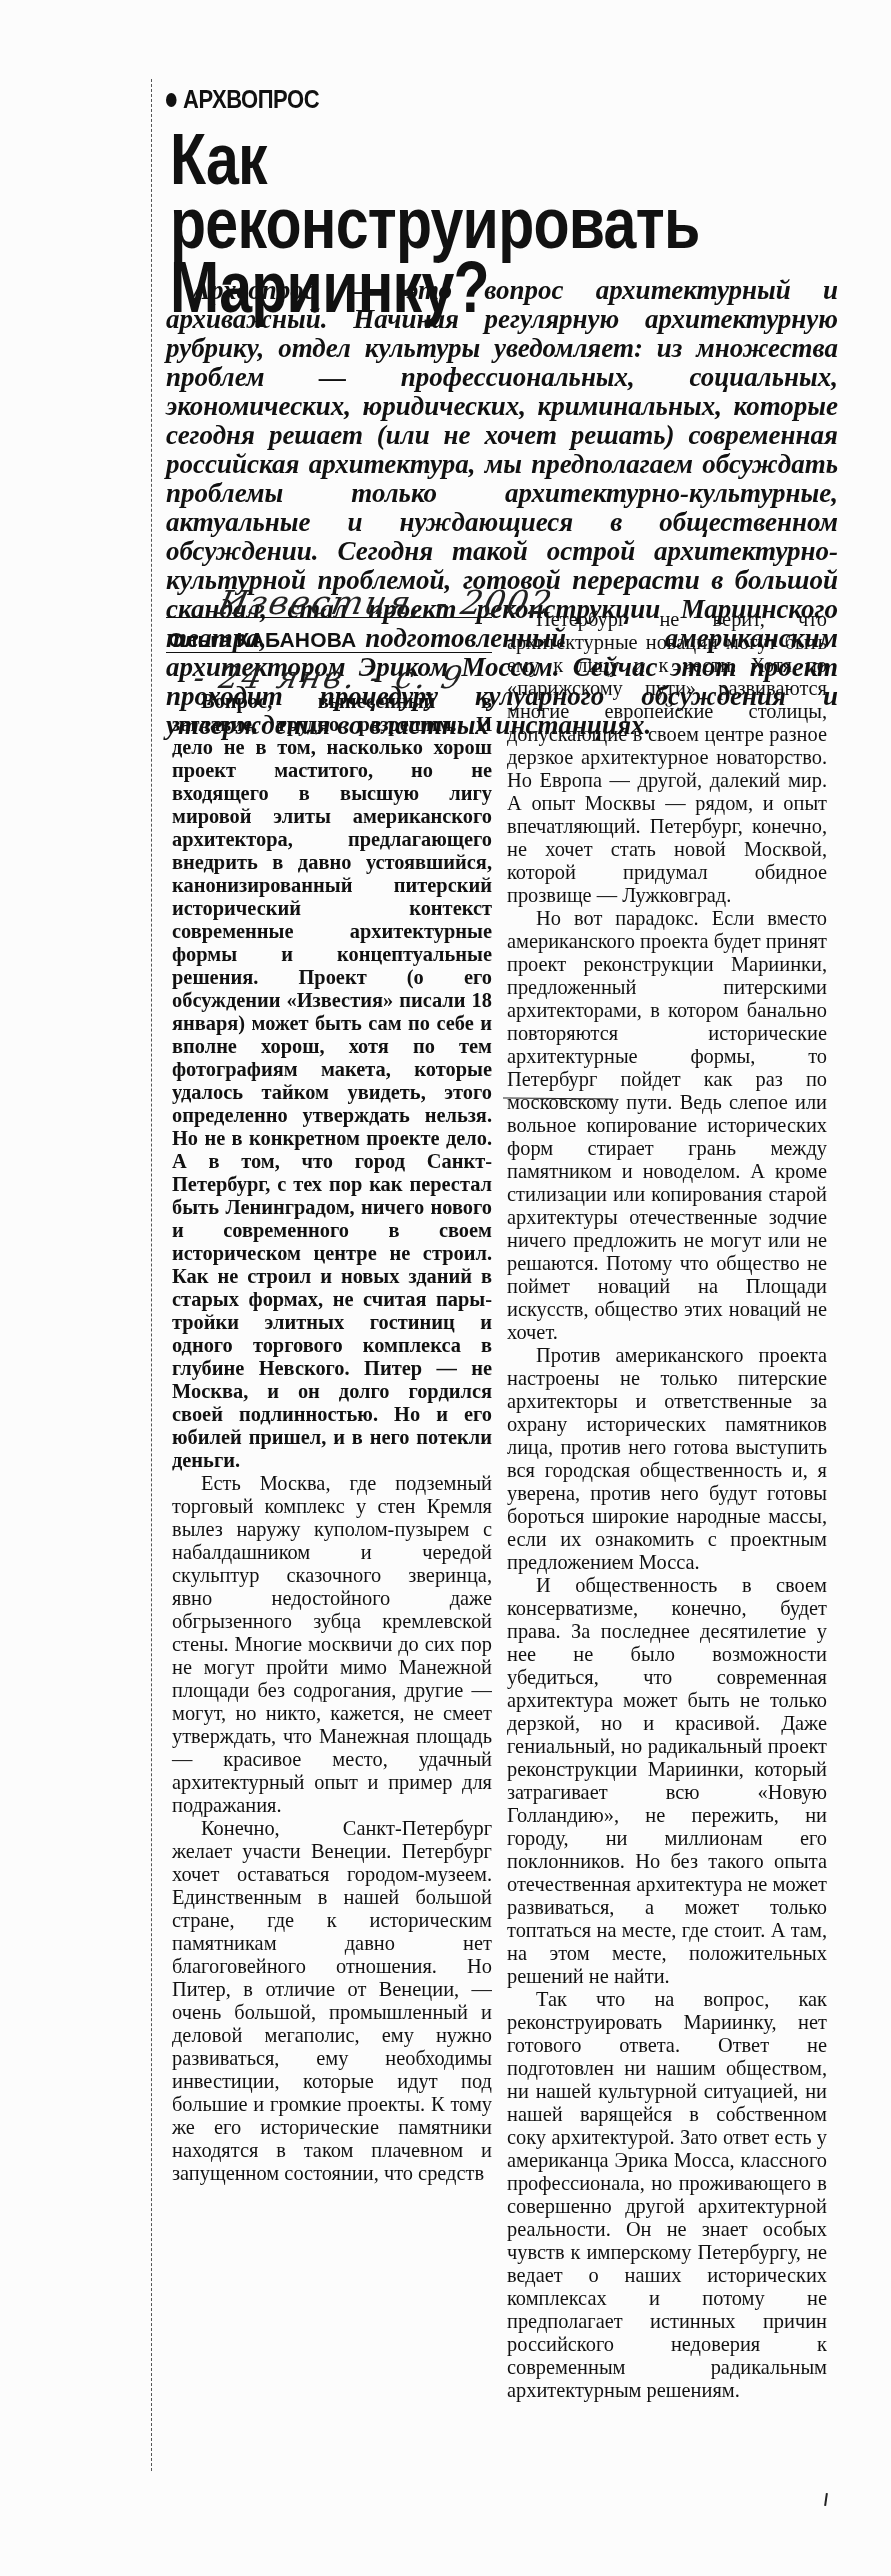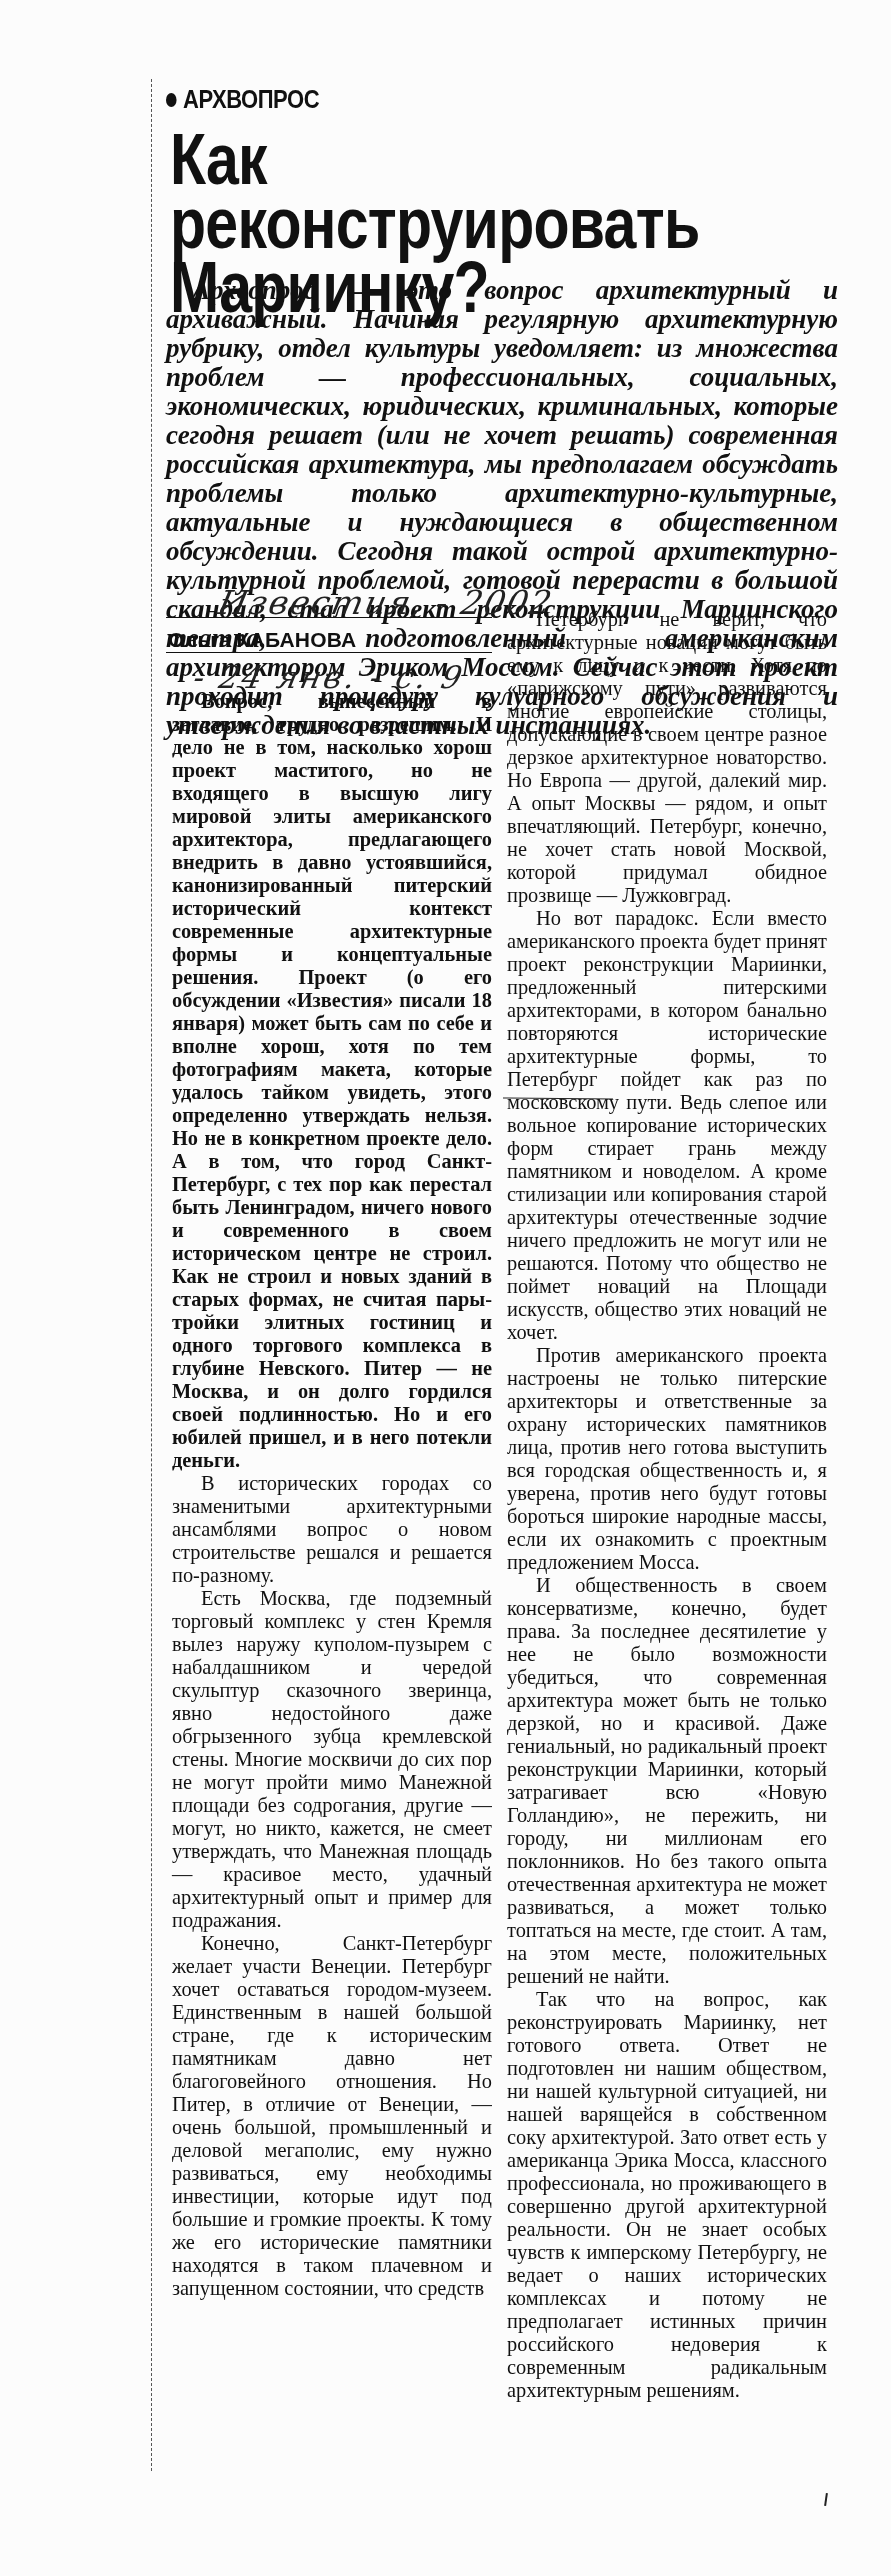--- a/index.html
+++ b/index.html
@@ -87,21 +87,20 @@
   <div class="rule rule-1"></div>
   <div class="byline">
     <span>Ольга</span>
     <span class="caps">КАБАНОВА</span>
   </div>
   <div class="rule rule-2"></div>
   <div class="handwriting hw-bottom">- 24 янв. - с. 9</div>
 
   <div class="col col-left">
     <p class="first">Вопрос, вынесенный в заглавие, трудно разрешим. И дело не в том, насколько хорош проект маститого, но не входящего в высшую лигу мировой элиты американского архитектора, предлагающего внедрить в давно устоявшийся, канонизированный питерский исторический контекст современные архитектурные формы и концептуальные решения. Проект (о его обсуждении «Известия» писали 18 января) может быть сам по себе и вполне хорош, хотя по тем фотографиям макета, которые удалось тайком увидеть, этого определенно утверждать нельзя. Но не в конкретном проекте дело. А в том, что город Санкт-Петербург, с тех пор как перестал быть Ленинградом, ничего нового и современного в своем историческом центре не строил. Как не строил и новых зданий в старых формах, не считая пары-тройки элитных гостиниц и одного торгового комплекса в глубине Невского. Питер — не Москва, и он долго гордился своей подлинностью. Но и его юбилей пришел, и в него потекли деньги.</p>
-    <p>В исторических городах со знаменитыми архитектурными ансамблями вопрос о новом строительстве решался и решается по-разному.</p>
     <p>Есть Москва, где подземный торговый комплекс у стен Кремля вылез наружу куполом-пузырем с набалдашником и чередой скульптур сказочного зверинца, явно недостойного даже обгрызенного зубца кремлевской стены. Многие москвичи до сих пор не могут пройти мимо Манежной площади без содрогания, другие — могут, но никто, кажется, не смеет утверждать, что Манежная площадь — красивое место, удачный архитектурный опыт и пример для подражания.</p>
     <p>Конечно, Санкт-Петербург желает участи Венеции. Петербург хочет оставаться городом-музеем. Единственным в нашей большой стране, где к историческим памятникам давно нет благоговейного отношения. Но Питер, в отличие от Венеции, — очень большой, промышленный и деловой мегаполис, ему нужно развиваться, ему необходимы инвестиции, которые идут под большие и громкие проекты. К тому же его исторические памятники находятся в таком плачевном и запущенном состоянии, что средств</p>
   </div>
 
   <div class="col col-right">
     <p>Петербург не верит, что архитектурные новации могут быть ему к лицу и к чести. Хотя по «парижскому пути» развиваются многие европейские столицы, допускающие в своем центре разное дерзкое архитектурное новаторство. Но Европа — другой, далекий мир. А опыт Москвы — рядом, и опыт впечатляющий. Петербург, конечно, не хочет стать новой Москвой, которой придумал обидное прозвище — Лужковград.</p>
     <p>Но вот парадокс. Если вместо американского проекта будет принят проект реконструкции Мариинки, предложенный питерскими архитекторами, в котором банально повторяются исторические архитектурные формы, то Петербург пойдет как раз по московскому пути. Ведь слепое или вольное копирование исторических форм стирает грань между памятником и новоделом. А кроме стилизации или копирования старой архитектуры отечественные зодчие ничего предложить не могут или не решаются. Потому что общество не поймет новаций на Площади искусств, общество этих новаций не хочет.</p>
     <p>Против американского проекта настроены не только питерские архитекторы и ответственные за охрану исторических памятников лица, против него готова выступить вся городская общественность и, я уверена, против него будут готовы бороться широкие народные массы, если их ознакомить с проектным предложением Мосса.</p>
     <p>И общественность в своем консерватизме, конечно, будет права. За последнее десятилетие у нее не было возможности убедиться, что современная архитектура может быть не только дерзкой, но и красивой. Даже гениальный, но радикальный проект реконструкции Мариинки, который затрагивает всю «Новую Голландию», не пережить, ни городу, ни миллионам его поклонников. Но без такого опыта отечественная архитектура не может развиваться, а может только топтаться на месте, где стоит. А там, на этом месте, положительных решений не найти.</p>
     <p>Так что на вопрос, как реконструировать Мариинку, нет готового ответа. Ответ не подготовлен ни нашим обществом, ни нашей культурной ситуацией, ни нашей варящейся в собственном соку архитектурой. Зато ответ есть у американца Эрика Мосса, классного профессионала, но проживающего в совершенно другой архитектурной реальности. Он не знает особых чувств к имперскому Петербургу, не ведает о наших исторических комплексах и потому не предполагает истинных причин российского недоверия к современным радикальным архитектурным решениям.</p>

